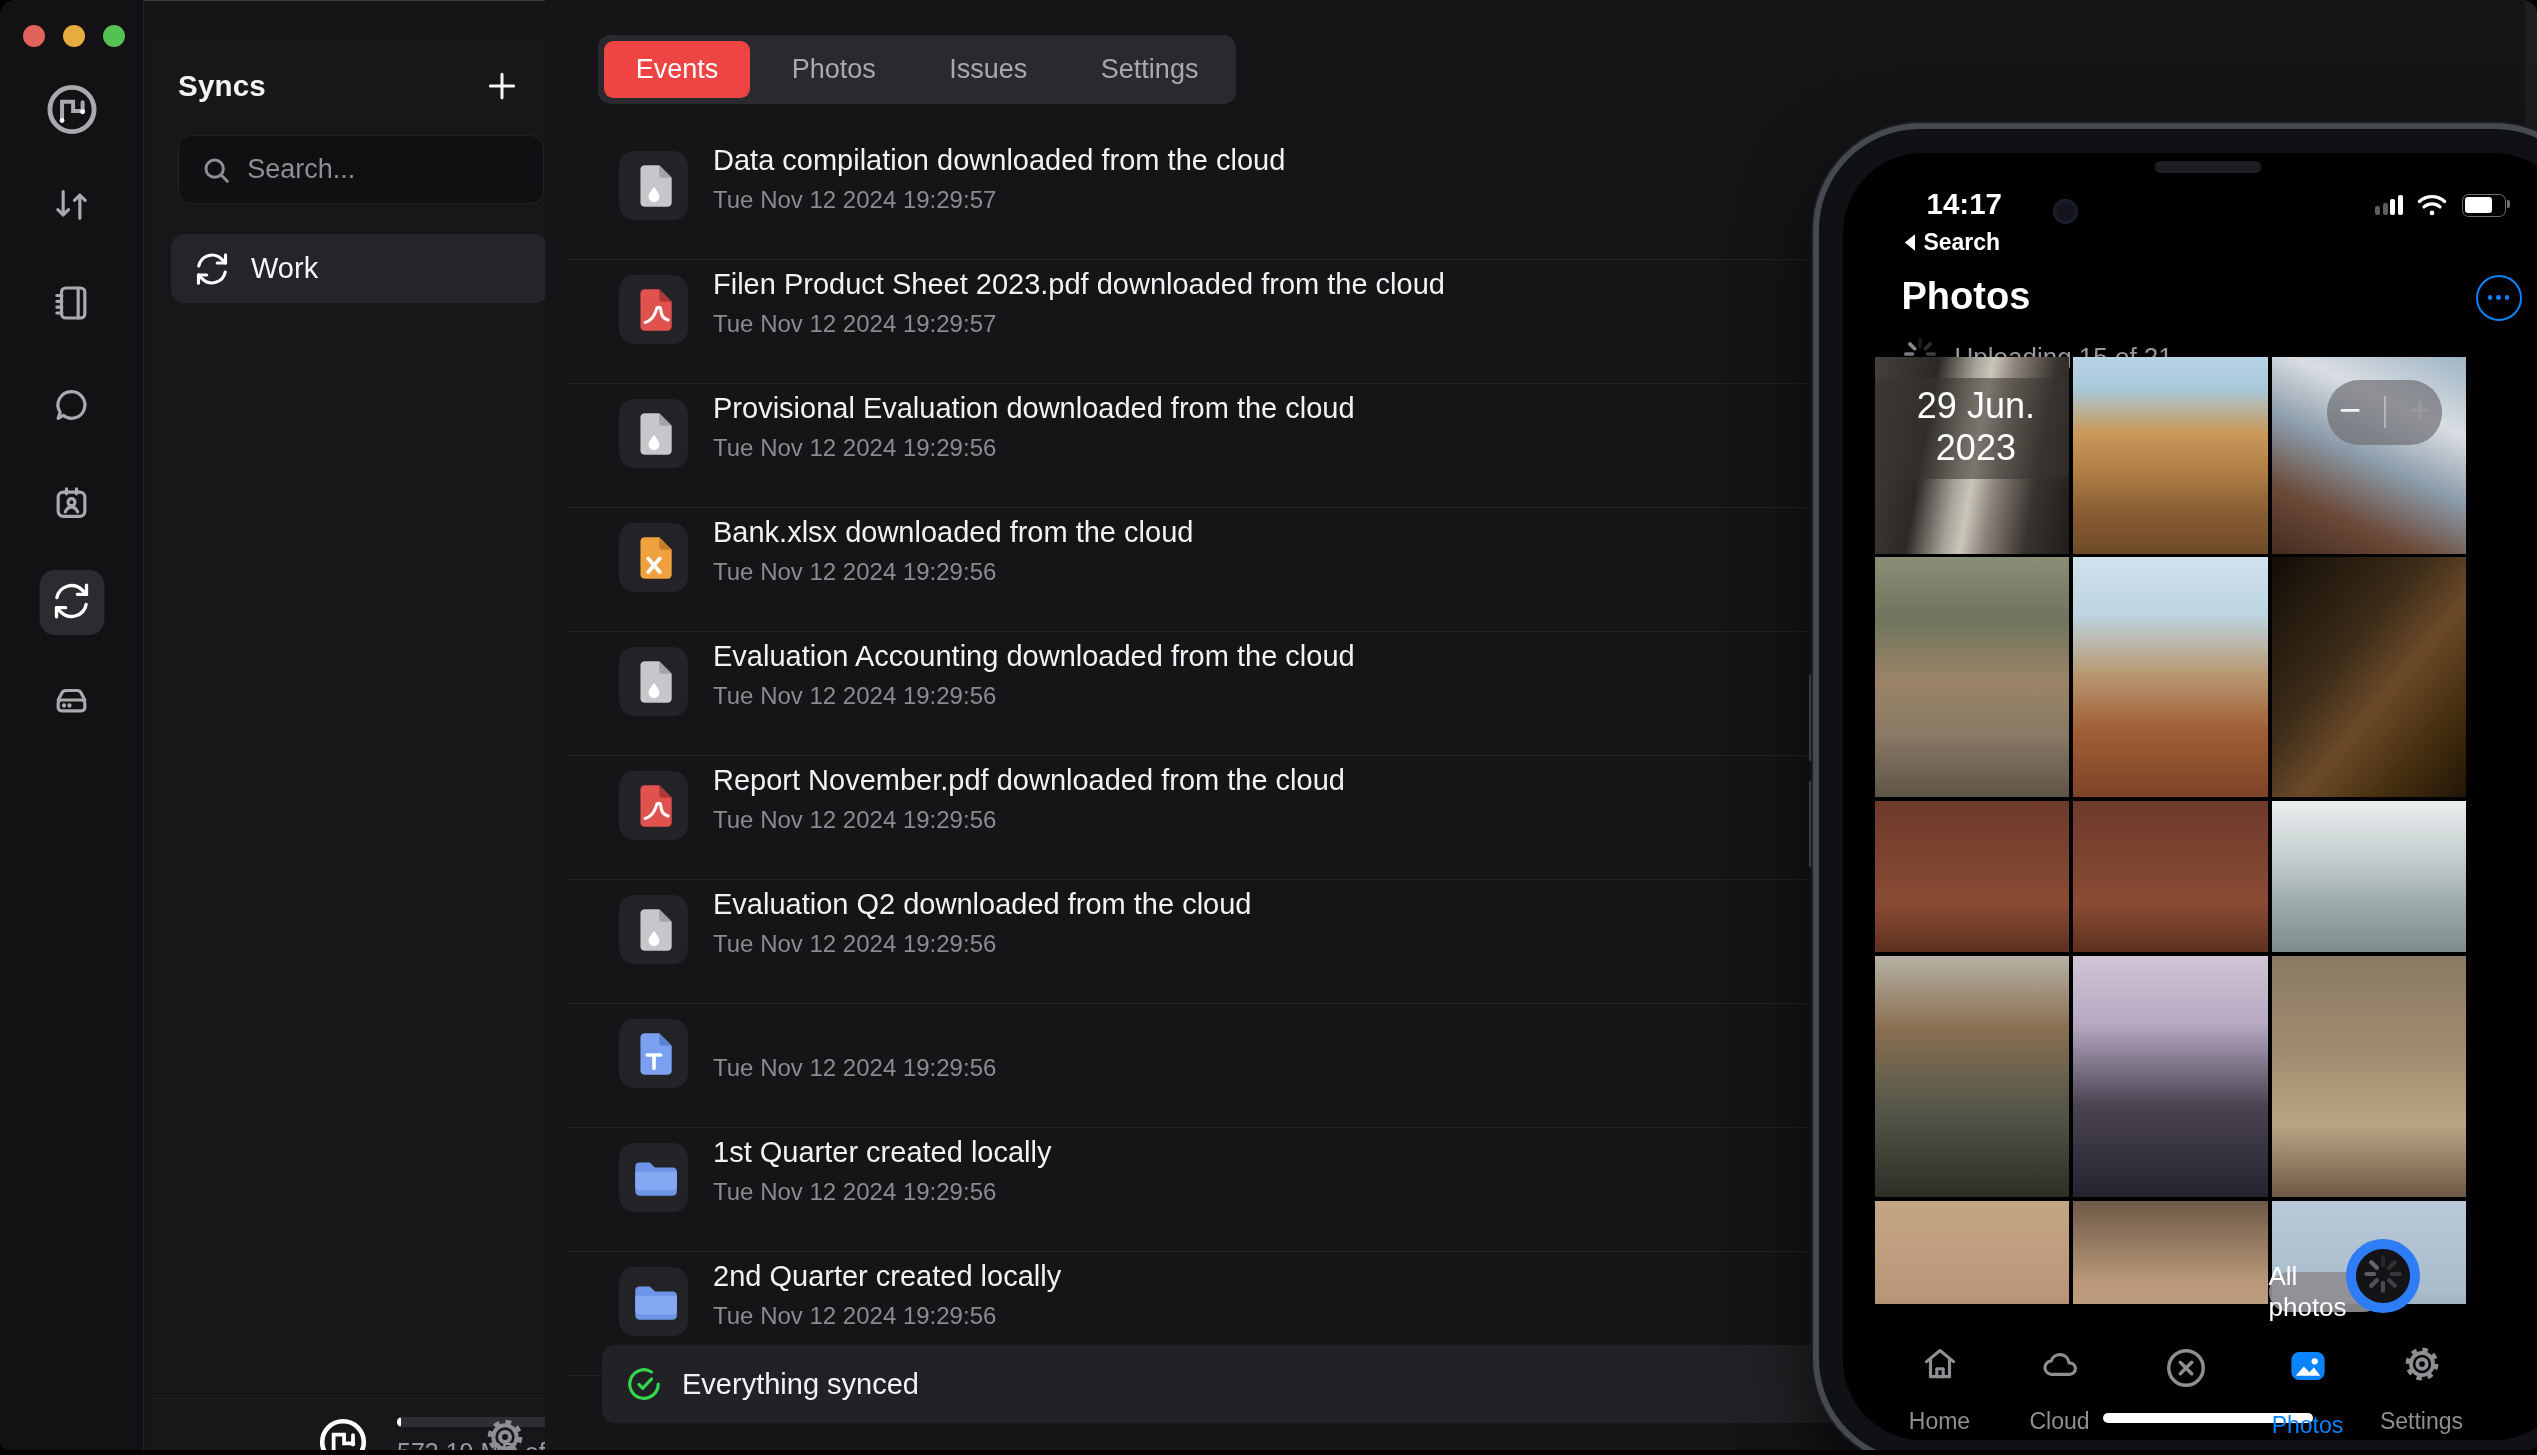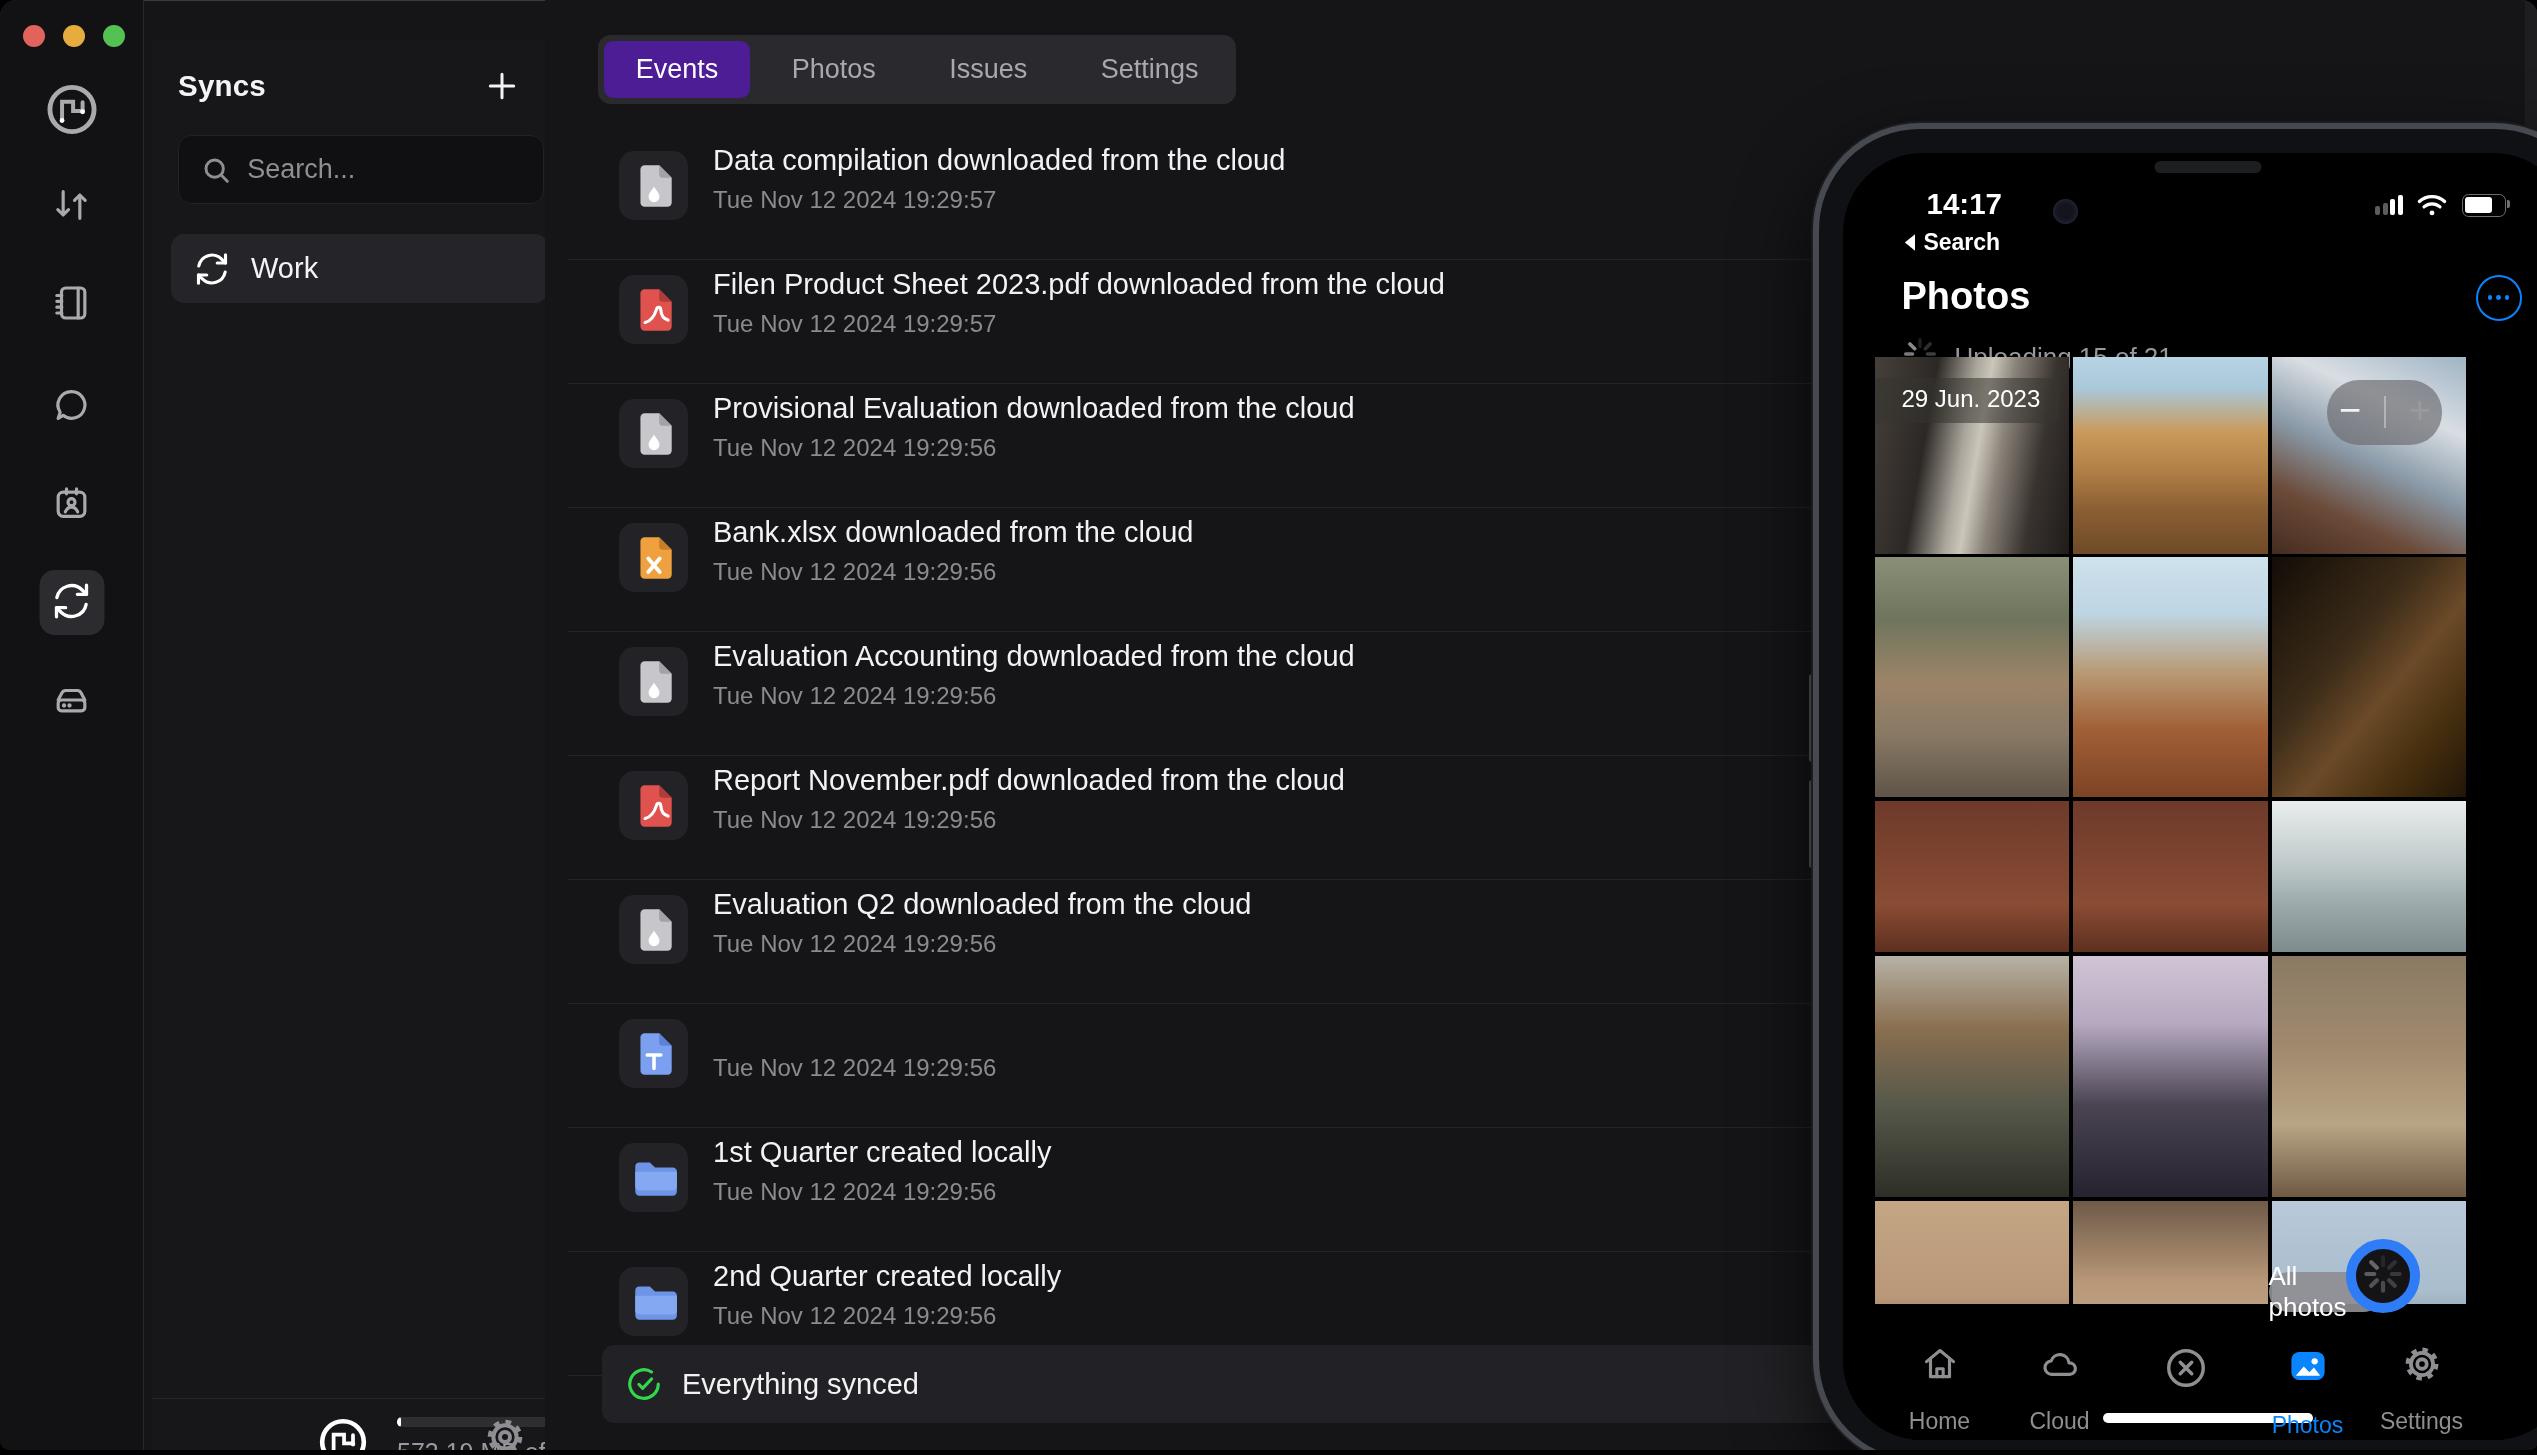--- a/index.html
+++ b/index.html
@@ -31,21 +31,21 @@
   .storage .track{width:211px;height:9.5px;background:#2d2d32;border-radius:4.8px;overflow:hidden;}
   .storage .fill{height:100%;border-radius:4.8px;background:#ffffff;}
   .storage .txt{margin-top:11.4px;color:#98989e;font-size:25px;white-space:nowrap;}
   .panel-gear{position:absolute;right:27px;bottom:29px;}
   
   .main{position:absolute;left:545px;top:0;right:0;height:100%;background:#151518;}
   .tabsbar{position:absolute;left:53px;top:35px;height:69px;background:#2a2a2e;border-radius:12.4px;
     display:flex;align-items:center;padding:0 5.7px;gap:9.5px;}
   .tab{height:57px;display:flex;align-items:center;padding:0 32px;border-radius:9.5px;
     color:#a8a8ad;font-size:27px;font-weight:500;}
-  .tab.active{background:#4c1d95;color:#ffffff;}
+  .tab.active{background:#ef4444;color:#ffffff;}
   .events{position:absolute;left:23px;right:13.3px;top:136px;}
   .erow{position:relative;height:124px;}
   .erow .divider{position:absolute;left:0;right:0;bottom:0;height:1px;background:#242428;}
   .erow .eicon{position:absolute;left:51px;top:15.2px;width:69px;height:69px;background:#232327;border-radius:15.2px;
     display:flex;align-items:center;justify-content:center;}
   .erow .etitle{position:absolute;left:145px;top:7.6px;font-size:29px;color:#f2f2f4;}
   .erow .ets{position:absolute;left:145px;top:50px;font-size:24px;color:#8a8a8f;}
   .right-strip{position:absolute;top:0;right:0;width:13.3px;height:100%;background:#1e1e21;}
   .syncedbar{position:absolute;left:57px;right:25px;top:1345px;height:78px;background:#222226;border-radius:12.4px;
     display:flex;align-items:center;gap:19px;padding:0 23px;box-sizing:border-box;}
@@ -68,21 +68,21 @@
   .batt .nub{position:absolute;right:-5.7px;top:5.7px;width:2.9px;height:7.6px;background:#6e6e73;border-radius:0 1.9px 1.9px 0;}
   .ph-title{position:absolute;left:59px;top:122px;font-size:38px;font-weight:700;color:#fff;}
   .ph-more{position:absolute;right:51px;top:122px;width:42px;height:42px;border-radius:50%;border:2.9px solid #0a84ff;
     display:flex;align-items:center;justify-content:center;gap:3.8px;}
   .ph-more i{width:4.8px;height:4.8px;border-radius:50%;background:#0a84ff;display:block;}
   .ph-upload{position:absolute;left:59px;top:183px;display:flex;align-items:center;gap:17px;color:#98989e;font-size:26px;}
   .grid{position:absolute;left:32px;top:204px;width:592px;height:947px;display:grid;
     grid-template-columns:repeat(3,1fr);grid-template-rows:197px 240px 151px 241px 238px;gap:3.8px;overflow:hidden;}
   .cell{position:relative;overflow:hidden;}
   .date-ovl{position:absolute;left:0;top:21px;padding:7.6px 19px 9.5px 27px;background:rgba(55,52,48,.55);
-    border-radius:0 7.6px 7.6px 0;color:#fff;font-size:24px;text-align:center;}
+    border-radius:0 7.6px 7.6px 0;color:#fff;font-size:36px;text-align:center;}
   .zoomctl{position:absolute;right:24px;top:23px;width:115px;height:65px;border-radius:32px;background:rgba(108,108,112,.68);
     display:flex;align-items:center;justify-content:space-around;}
   .zoomctl .zdiv{width:1.9px;height:32px;background:rgba(255,255,255,.35);}
   .zoomctl .zm{color:#f4f4f4;font-size:38px;line-height:0;margin-top:-3.8px;}
   .zoomctl .zp{color:#9a9a9e;font-size:38px;line-height:0;margin-top:-3.8px;}
   .timeline{position:absolute;left:32px;top:1119px;height:40px;width:395px;background:rgba(48,48,50,.62);
     border-radius:0;display:flex;align-items:center;justify-content:space-around;padding:0 29px;}
   .tl-item{color:#fff;font-size:26px;}
   .tl-pill{position:absolute;left:426px;top:1119px;width:114px;height:40px;background:rgba(142,142,147,.92);
     border-radius:20px;display:flex;align-items:center;justify-content:center;color:#fff;font-size:26px;}

